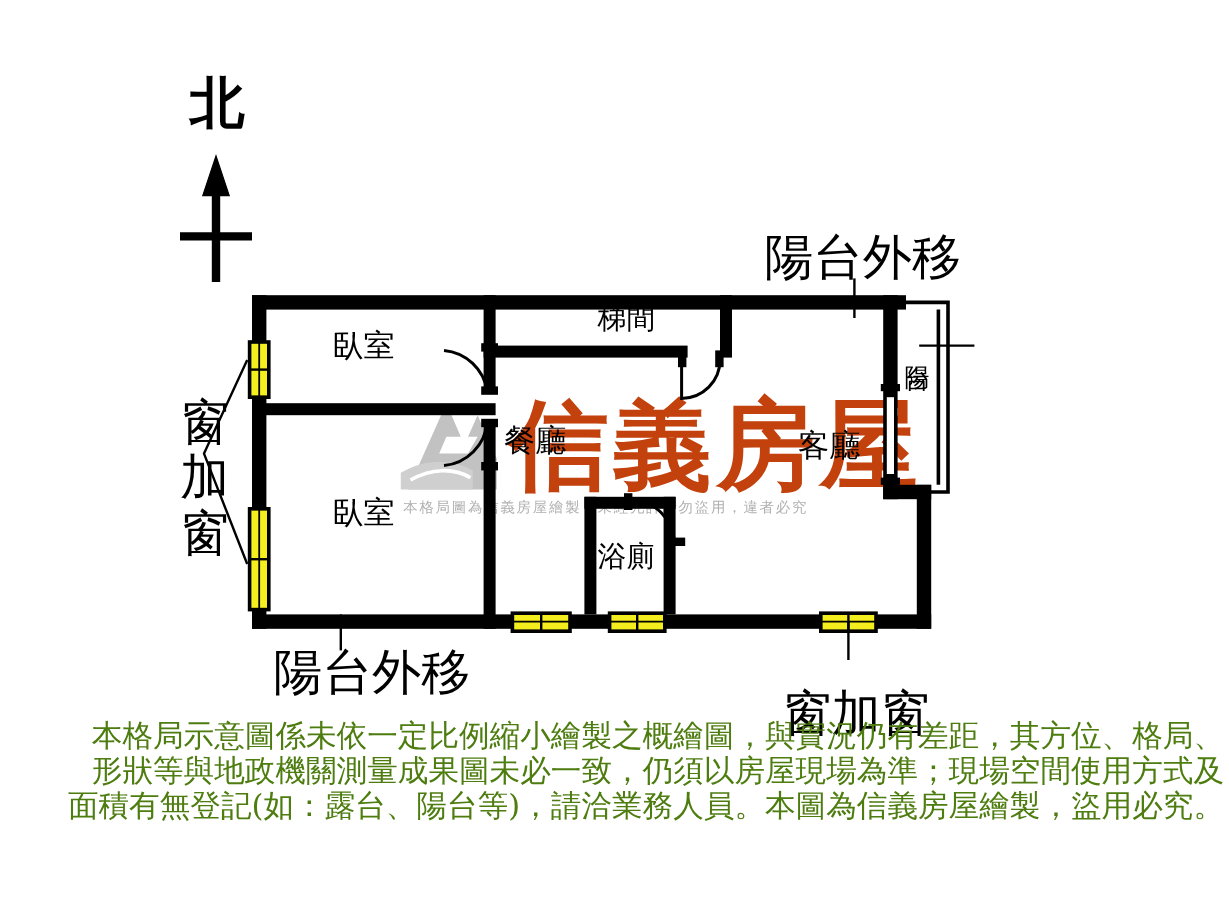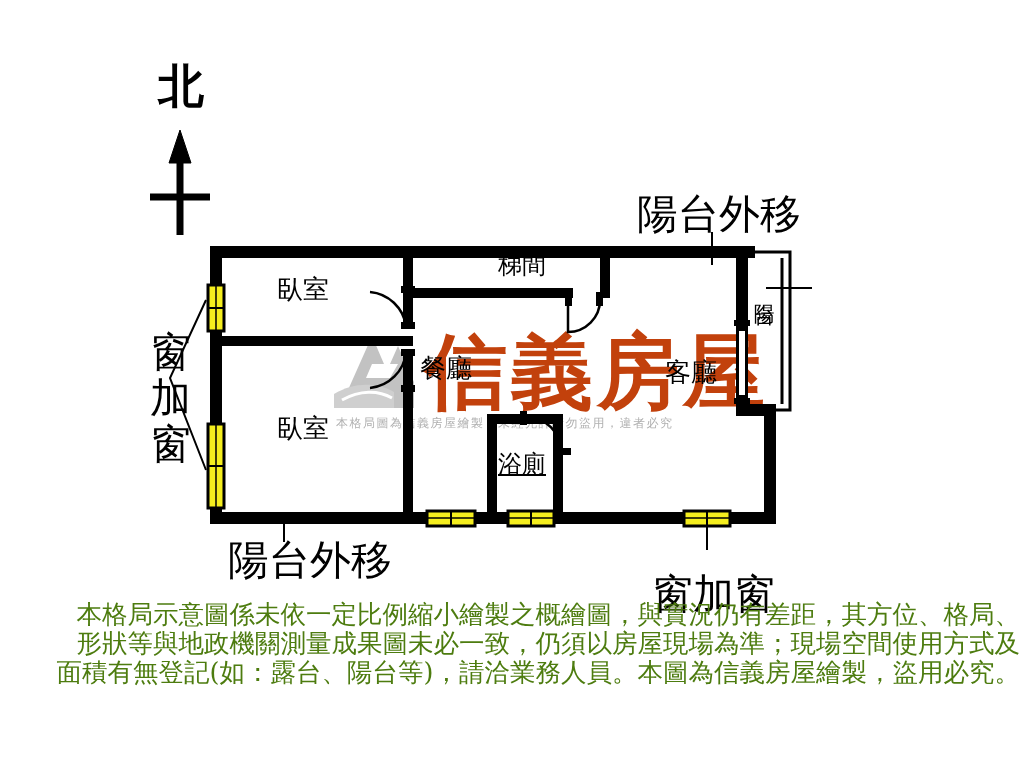--- a/index.html
+++ b/index.html
@@ -234,21 +234,21 @@
   <div class="lbl room-label" style="left:277px; top:276px;">臥室</div>
 
   <div class="lbl room-label" style="left:277px; top:415px;">臥室</div>
 
   <div class="lbl small-room-label" style="left:474px; top:253px;margin-left:24px;">梯間</div>
 
   <div class="lbl room-label" style="left:420px; top:355px;">餐廳</div>
 
   <div class="lbl room-label" style="left:634px; top:359px;margin-left:31px;">客廳</div>
 
-  <div class="lbl small-room-label" style="left:498px; top:452px;text-decoration:underline;">浴廁</div>
+  <div class="lbl small-room-label" style="left:498px; top:452px;">浴廁</div>
 
   <div class="lbl vert-label" style="left:753px; top:288px;">陽台</div>
 
   <div class="lbl callout-label" style="left:637px; top:192px;">陽台外移</div>
 
 
   <div class="lbl callout-label" style="left:228px; top:538px;">陽台外移</div>
 
   <div class="lbl callout-label" style="left:652px; top:572px;">窗加窗</div>
 

